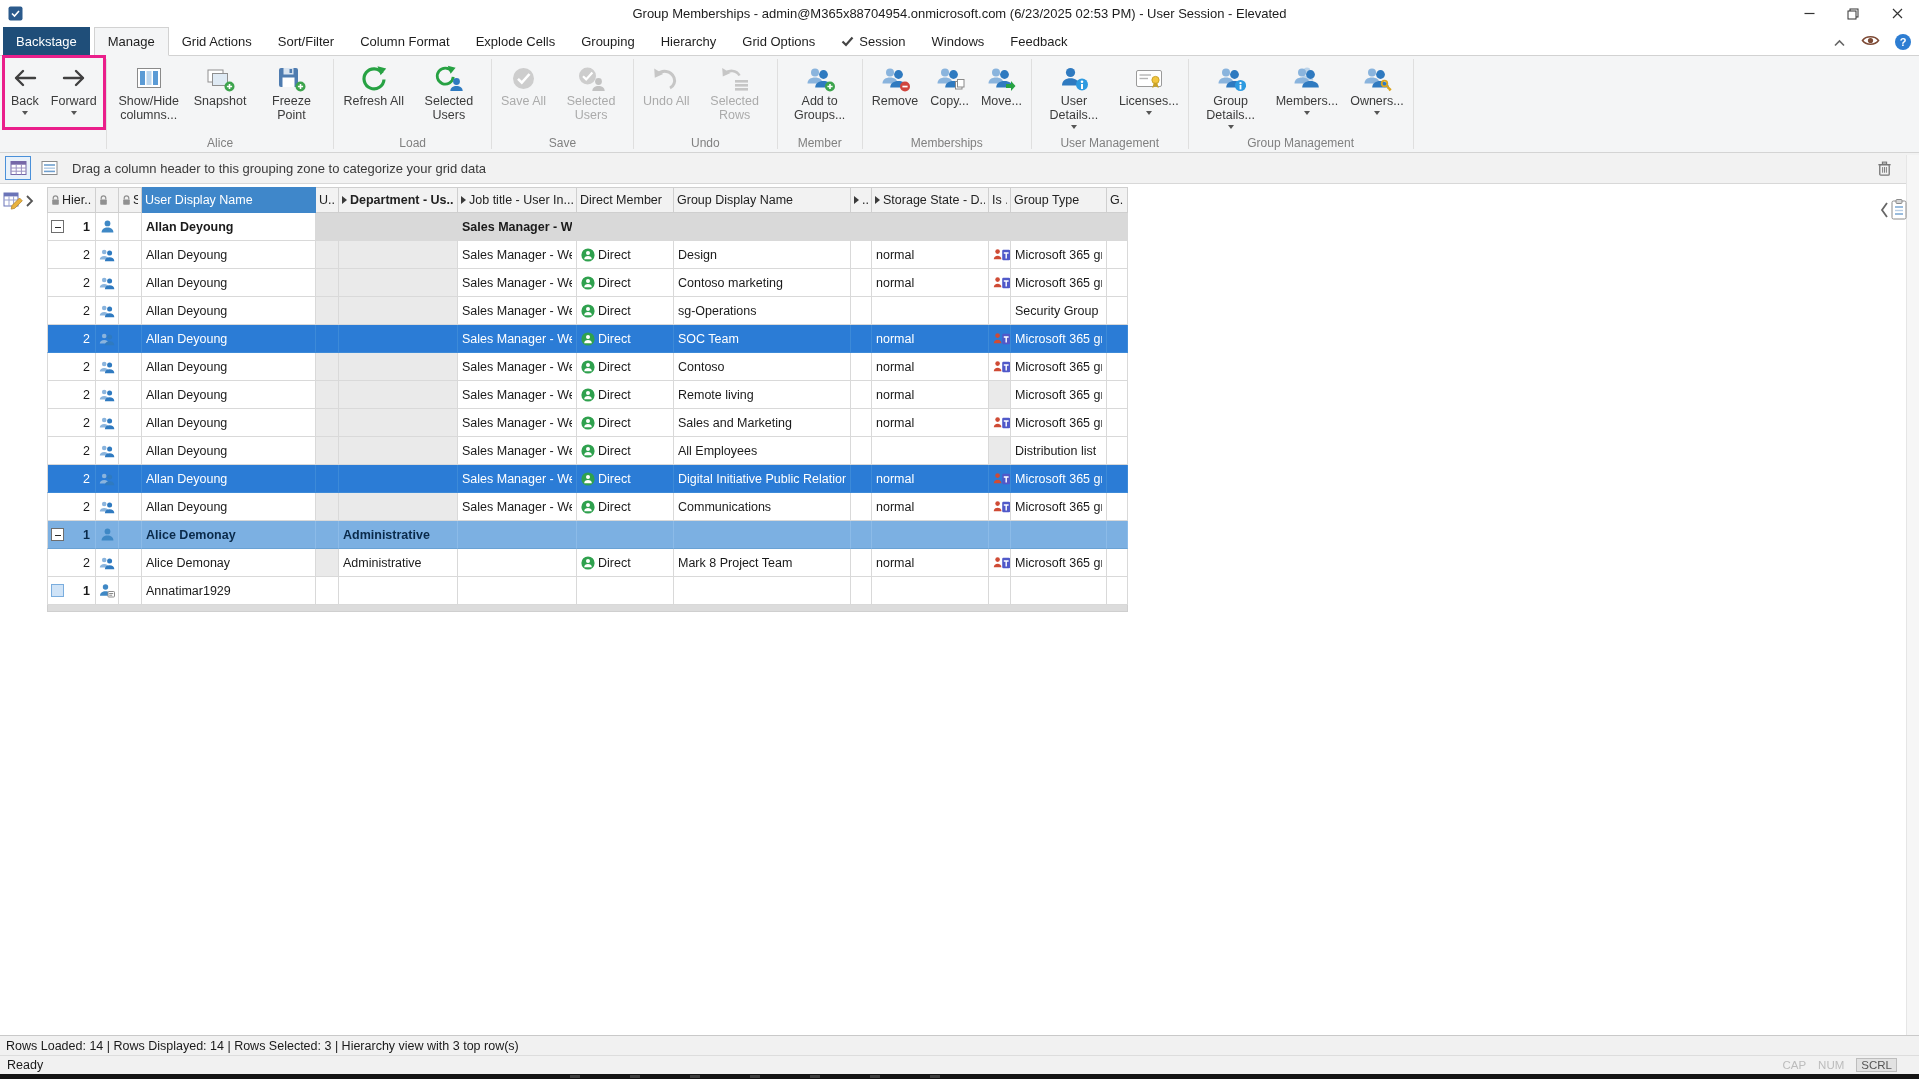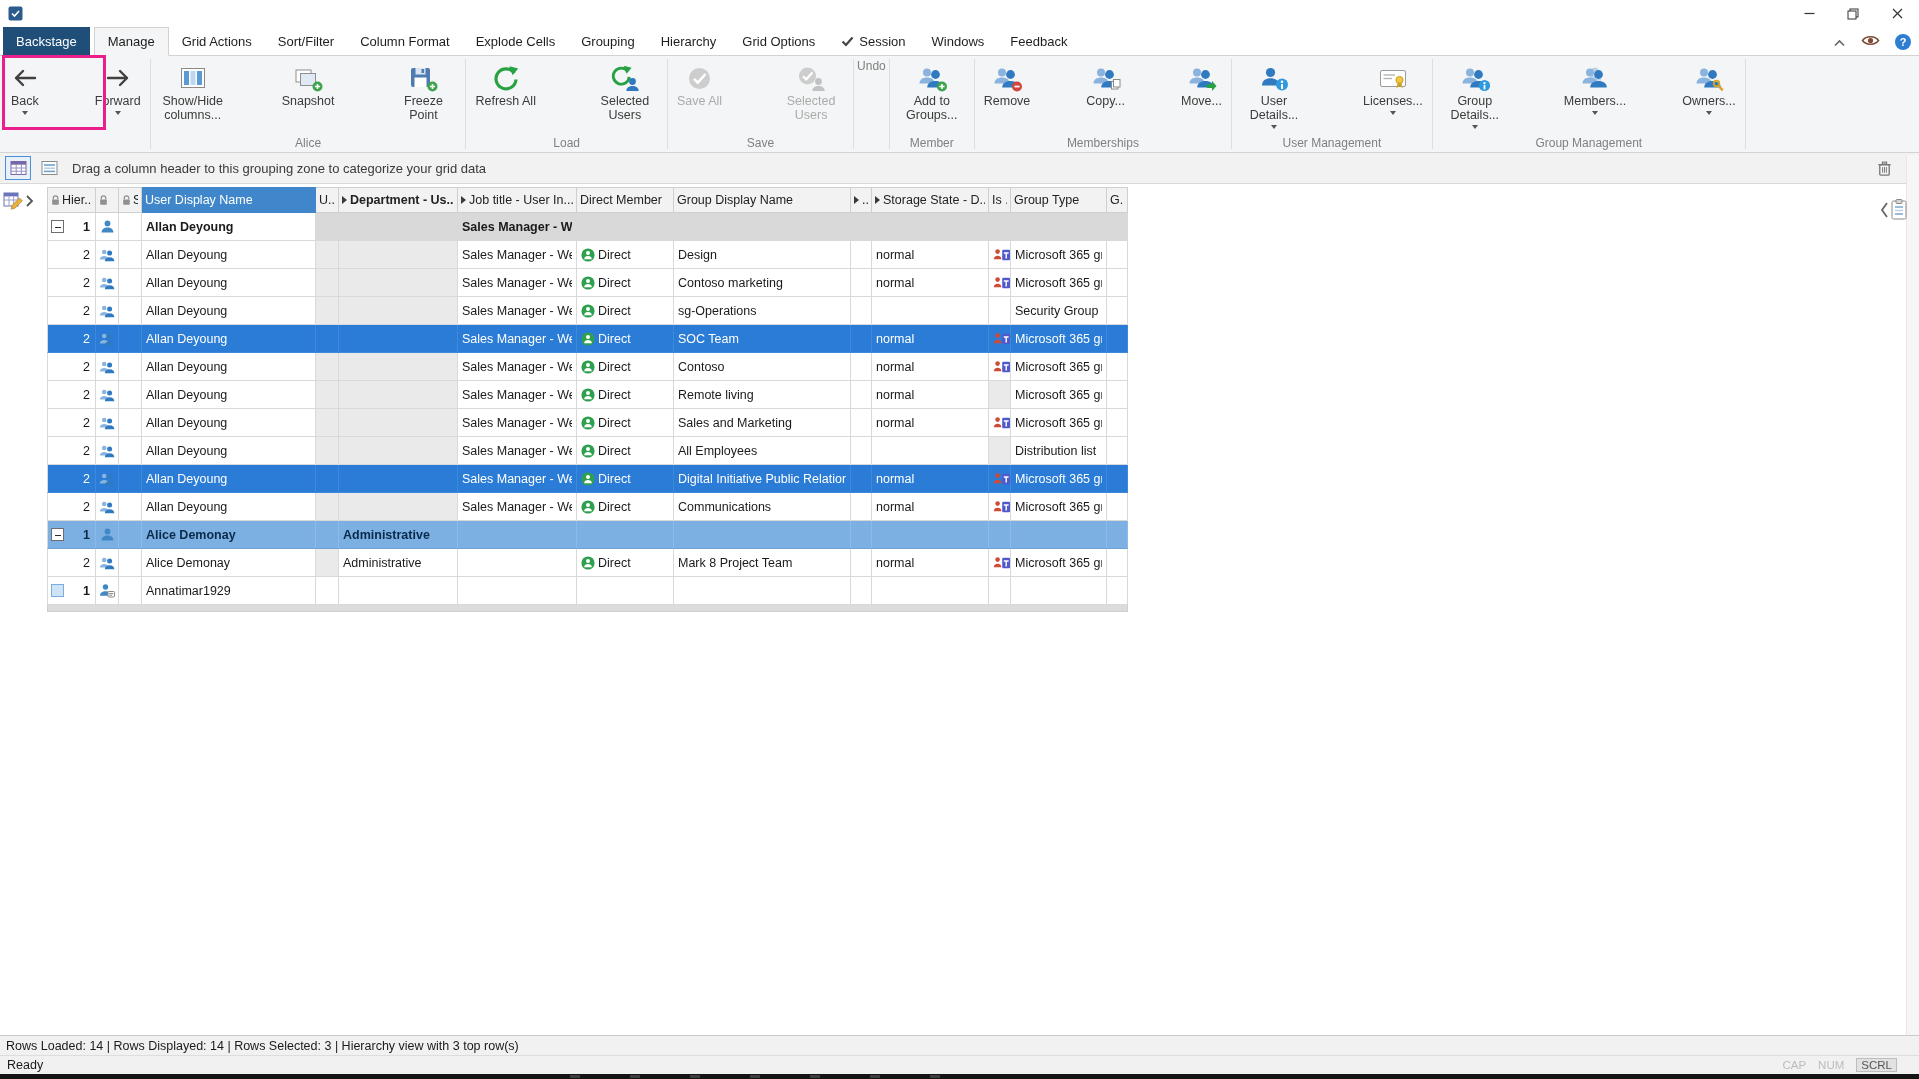--- a/index.html
+++ b/index.html
@@ -24,21 +24,21 @@
   .tab { display:flex; align-items:center; padding:0 13px; font-size:13px; color:#1e1e1e; white-space:nowrap; }
   .tab.backstage { background:#1f4e79; color:#ffffff; margin-right:4px; }
   .tab.active { background:#f4f5f6; border:1px solid #d2d2d2; border-bottom:1px solid #f4f5f6; margin-bottom:-1px; z-index:5; }
   .tabicon { margin-right:5px; display:inline-flex; }
   .tabbar-right { position:absolute; right:8px; top:0; height:29px; display:flex; align-items:center; gap:15px; }
   .helpq { width:16px; height:16px; border-radius:50%; background:#2d7dd2; color:#fff; font-size:11px; font-weight:bold; display:flex; align-items:center; justify-content:center; }
 
   
   .ribbon { height:97px; background:#f4f5f6; border-bottom:1px solid #d4d4d4; display:flex; align-items:stretch; padding-left:2px; position:relative; }
   .rgroup { display:flex; flex-direction:column; padding:2px 3px 0; }
-  .rbuttons { flex:1; display:flex; align-items:flex-start; padding-top:2px;gap:44px; }
+  .rbuttons { flex:1; display:flex; align-items:flex-start; padding-top:2px; }
   .rbtn { display:flex; flex-direction:column; align-items:center; padding:2px 5px; margin:0 1px; min-width:36px; }
   .ric { height:32px; display:flex; align-items:center; justify-content:center; }
   .rlbl { font-size:12.5px; line-height:1.12; color:#3b3b3b; text-align:center; max-width:66px; }
   .rbtn.dis .rlbl { color:#ababab; }
   .rcaret { width:0; height:0; border:3.5px solid transparent; border-top:4.5px solid #555; margin-top:3px; }
   .rglabel { height:17px; line-height:16px; font-size:12px; color:#808080; text-align:center; white-space:nowrap; }
   .rsep { width:1px; background:#dfdfdf; margin:3px 0; }
 
   
   .annbox { position:absolute; left:2px; top:55px; width:104px; height:75px; border:3px solid #ea1f8b; z-index:60; pointer-events:none; }
@@ -100,20 +100,21 @@
 </head>
 <body>
 
 <div class="titlebar">
   <span class="appicon">
     <svg width="15" height="15">
         <rect x="0.5" y="0.5" width="14" height="14" rx="2" fill="#2b5a8c"></rect>
         <path d="M4 7.5 l2.5 2.5 L11 5" stroke="#fff" stroke-width="1.6" fill="none"></path>
       </svg>
   </span>
+  <div class="title">Group Memberships - admin@M365x88704954.onmicrosoft.com (6/23/2025 02:53 PM) - User Session - Elevated</div>
   <div class="winbtns">
     <div class="winbtn">
         <svg width="11" height="11">
           <line x1="0.5" y1="5.5" x2="10.5" y2="5.5" stroke="#333" stroke-width="1.2"></line>
         </svg>
       </div>
     <div class="winbtn">
         <svg width="12" height="12">
           <rect x="3" y="1" width="8" height="8" fill="none" stroke="#333"></rect>
           <rect x="1" y="3" width="8" height="8" fill="#fff" stroke="#333"></rect>
@@ -297,20 +298,43 @@
               <path d="M16.3 26 c0-3.4 2.8-5.1 6.2-5.1 s6.2 1.7 6.2 5.1 z" fill="#c2c2c2"></path>
             </svg>
           </span>
           <div class="rlbl">Selected Users</div>
         </div>
       </div>
       <div class="rglabel">Save</div>
     </div>
     <div class="rsep"></div>
     <div class="rgroup">
+      <div class="rbuttons">
+        <div class="rbtn dis">
+          <span class="ric">
+            <svg width="28" height="27" viewBox="0 0 28 27">
+              <path d="M5.5 9.5 C10 4.5, 19 5.5, 22 12.5 C23.5 16.5, 22 21, 18 23" fill="none" stroke="#c6c6c6" stroke-width="3"></path>
+              <polygon points="2.2,3.5 2.8,12.8 11.2,9" fill="#c6c6c6"></polygon>
+            </svg>
+          </span>
+          <div class="rlbl">Undo All</div>
+        </div>
+        <div class="rbtn dis">
+          <span class="ric">
+            <svg width="30" height="27" viewBox="0 0 30 27">
+              <path d="M5 8.5 C9 4.5, 16.5 5, 19.5 10.5" fill="none" stroke="#c6c6c6" stroke-width="2.6"></path>
+              <polygon points="2.2,3 2.8,11.5 10.5,8" fill="#c6c6c6"></polygon>
+              <rect x="15" y="15" width="13" height="2.6" fill="#c6c6c6"></rect>
+              <rect x="15" y="19" width="13" height="2.6" fill="#c6c6c6"></rect>
+              <rect x="15" y="23" width="13" height="2.6" fill="#c6c6c6"></rect>
+            </svg>
+          </span>
+          <div class="rlbl">Selected Rows</div>
+        </div>
+      </div>
       <div class="rglabel">Undo</div>
     </div>
     <div class="rsep"></div>
     <div class="rgroup">
       <div class="rbuttons">
         <div class="rbtn">
           <span class="ric">
             <svg width="30" height="27" viewBox="0 0 30 27">
               <circle cx="10" cy="7.5" r="4" fill="#8ab4dd"></circle>
               <path d="M2.5 18.5 c0-4 3.2-6 7.5-6 s7.5 2 7.5 6 z" fill="#8ab4dd"></path>

